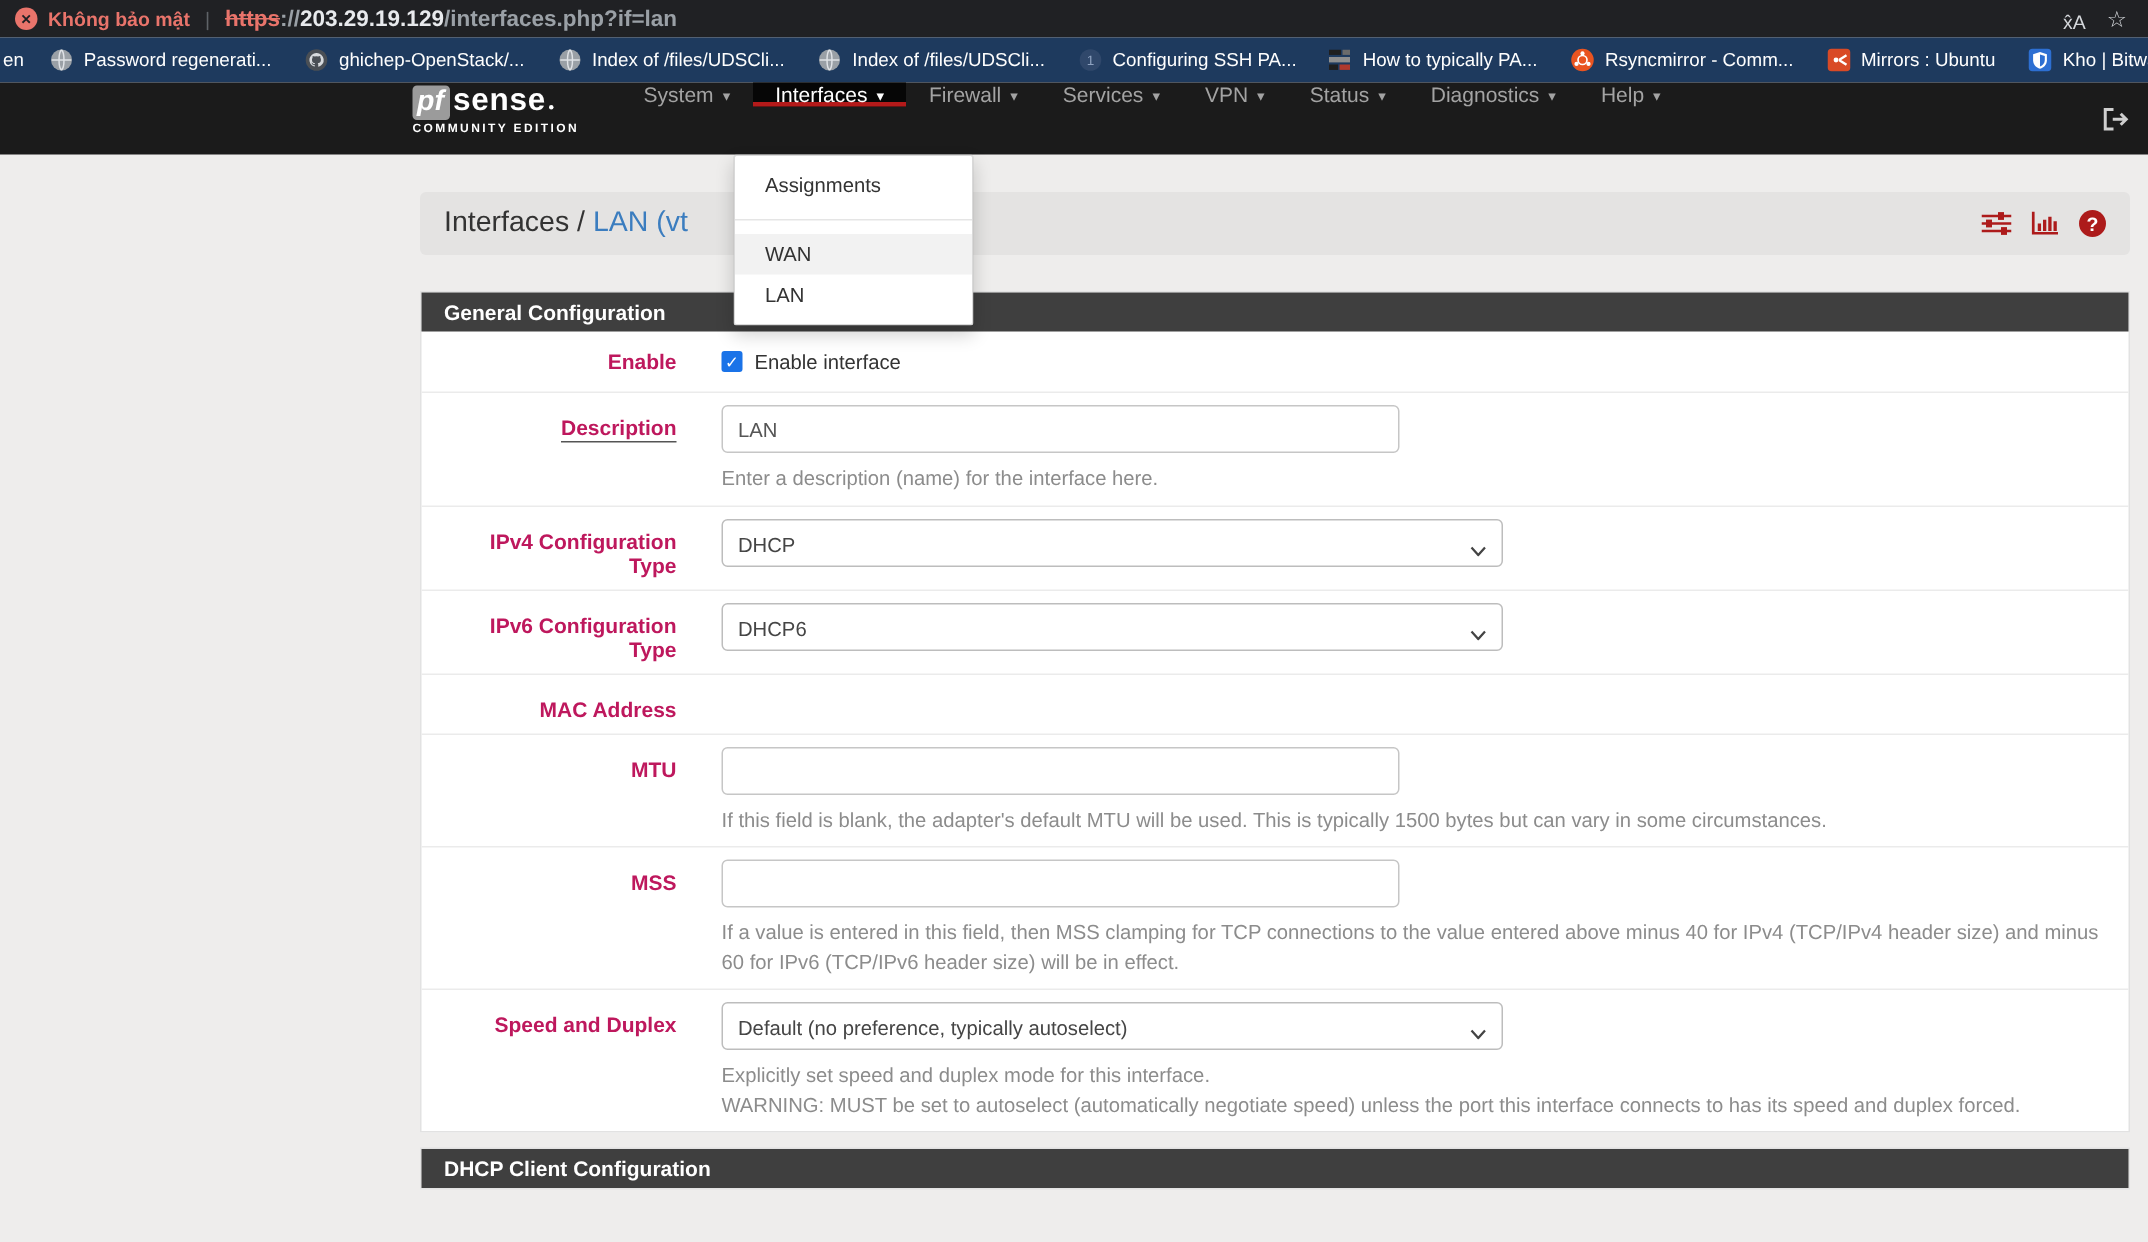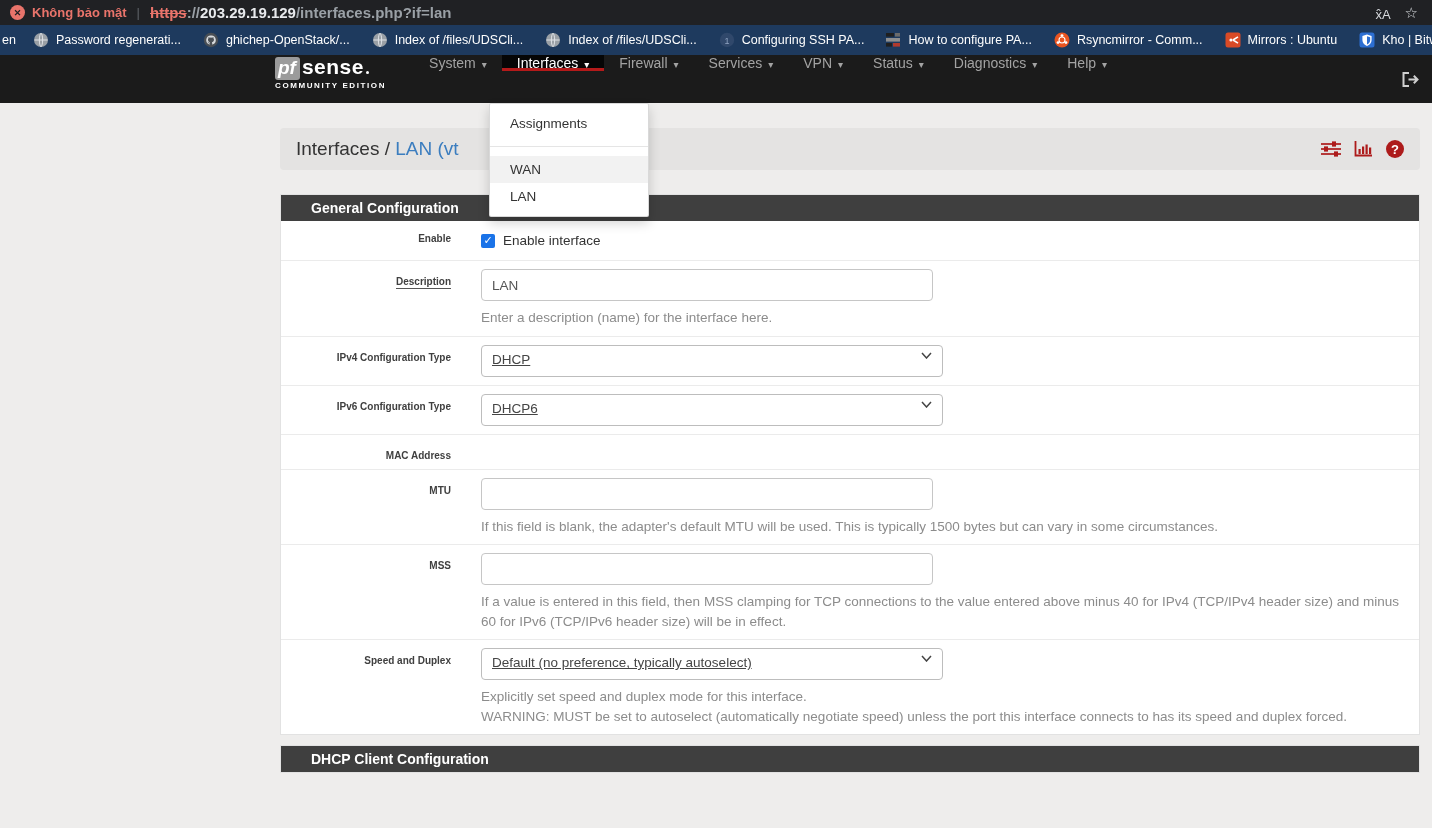--- a/index.html
+++ b/index.html
@@ -52,33 +52,33 @@
   .page { padding:25px 0 0 280px; }
   .crumb-bar { width:1140px; height:42px; background:#e4e3e2; border-radius:4px; display:flex;
     align-items:center; padding:0 16px; margin-bottom:24px; }
   .crumb { font-size:19px; color:#333; }
   .crumb a { color:#3b7dbf; text-decoration:none; }
   .crumb-icons { margin-left:auto; display:flex; align-items:center; gap:13px; }
   .qmark { width:18px; height:18px; border-radius:50%; background:#ad1b1b; color:#fff; font-weight:bold;
     font-size:13px; display:flex; align-items:center; justify-content:center; }
 
   .panel { width:1140px; background:#fff; border:1px solid #e2e2e2; margin-bottom:10px; }
-  .panel-h { background:#3f3f3f; color:#fff; font-weight:bold; font-size:14px; padding:5px 30px; }
+  .panel-h { background:#3f3f3f; color:#fff; font-weight:bold; font-size:14px; padding:5px 15px; }
   .row { display:flex; padding:8px 15px; border-bottom:1px solid #ebebeb; }
   .row:last-child { border-bottom:none; }
   .row.checkrow { padding:12px 15px; }
-  .lbl { width:155px; flex-shrink:0; text-align:right; font-weight:bold; font-size:10px; color:#404040; padding-top:7px; }
+  .lbl { width:155px; flex-shrink:0; text-align:right; font-weight:bold; font-size:14px; color:#be185d; padding-top:7px; }
   .checkrow .lbl { padding-top:0; }
   .lbl .u { border-bottom:1px solid #555; padding-bottom:1px; }
   .ctl { margin-left:30px; flex:1; min-width:0; }
   input.txt { width:452px; height:32px; border:1px solid #c6c6c6; border-radius:4px; padding:6px 10px;
     font-size:13.5px; color:#555; font-family:"Liberation Sans", sans-serif; background:#fff; outline:none; }
   input.txt::placeholder { color:#9b9b9b; }
-  .sel { width:462px; height:32px; border:1px solid #bdbdbd; border-radius:4px; padding:6px 10px;
-    font-size:13.5px; color:#454545; background:#fff; display:flex; align-items:flex-start; cursor:pointer;text-decoration:underline; }
+  .sel { width:521px; height:32px; border:1px solid #bdbdbd; border-radius:4px; padding:6px 10px;
+    font-size:13.5px; color:#454545; background:#fff; display:flex; align-items:flex-end; cursor:pointer; }
   .sel .chev { margin-left:auto; display:flex; }
   .help { font-size:13.5px; color:#8c8c8c; margin-top:7px; line-height:1.45; max-width:945px; }
   .cbgroup { display:flex; align-items:center; }
   .cbox { width:14px; height:14px; border-radius:2px; background:#1a73e8; color:#fff; font-size:11px;
     display:flex; align-items:center; justify-content:center; flex-shrink:0; }
   .cblabel { font-size:13.5px; color:#333; margin-left:8px; }
 </style>
 </head>
 <body>
 
@@ -139,21 +139,21 @@
     </span>
 
   <span class="bm">
     <svg width="15" height="14" viewBox="0 0 15 14">
         <rect x="0" y="0" width="8" height="3.6" fill="#1f1f1f"></rect>
         <rect x="9" y="0" width="5" height="3.6" fill="#6b6b6b"></rect>
         <rect x="0" y="5" width="14" height="3.6" fill="#8f8f8f"></rect>
         <rect x="0" y="10" width="6" height="3.6" fill="#1f1f1f"></rect>
         <rect x="7" y="10" width="7" height="3.6" fill="#b03a2e"></rect>
       </svg>
-    <span>How to configure PA...</span>
+    <span>How to typically PA...</span>
     </span>
 
   <span class="bm">
     <svg width="16" height="16" viewBox="0 0 16 16">
         <circle cx="8" cy="8" r="7.5" fill="#e95420"></circle>
         <circle cx="8" cy="3.6" r="1.4" fill="#fff"></circle>
         <circle cx="4" cy="10.6" r="1.4" fill="#fff"></circle>
         <circle cx="12" cy="10.6" r="1.4" fill="#fff"></circle>
         <circle cx="8" cy="8" r="3" fill="none" stroke="#fff" stroke-width="1.1"></circle>
       </svg>

